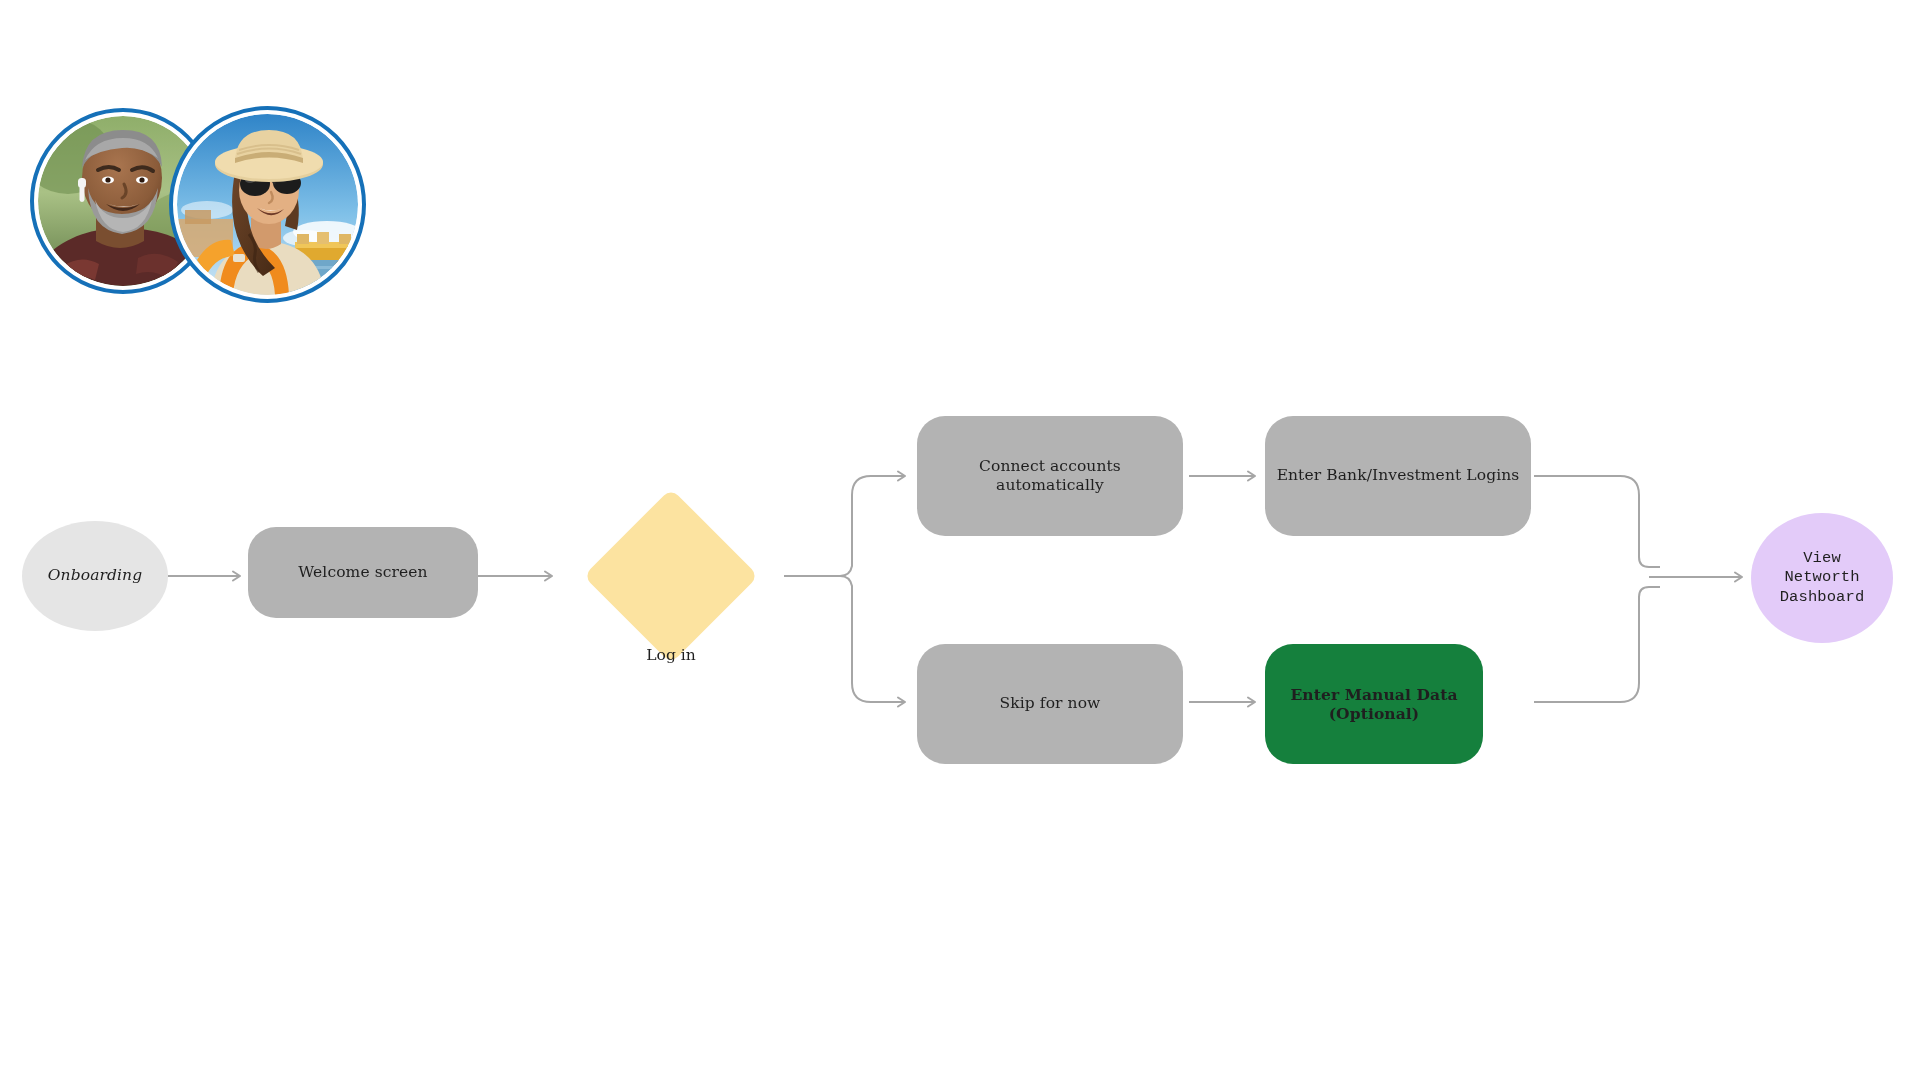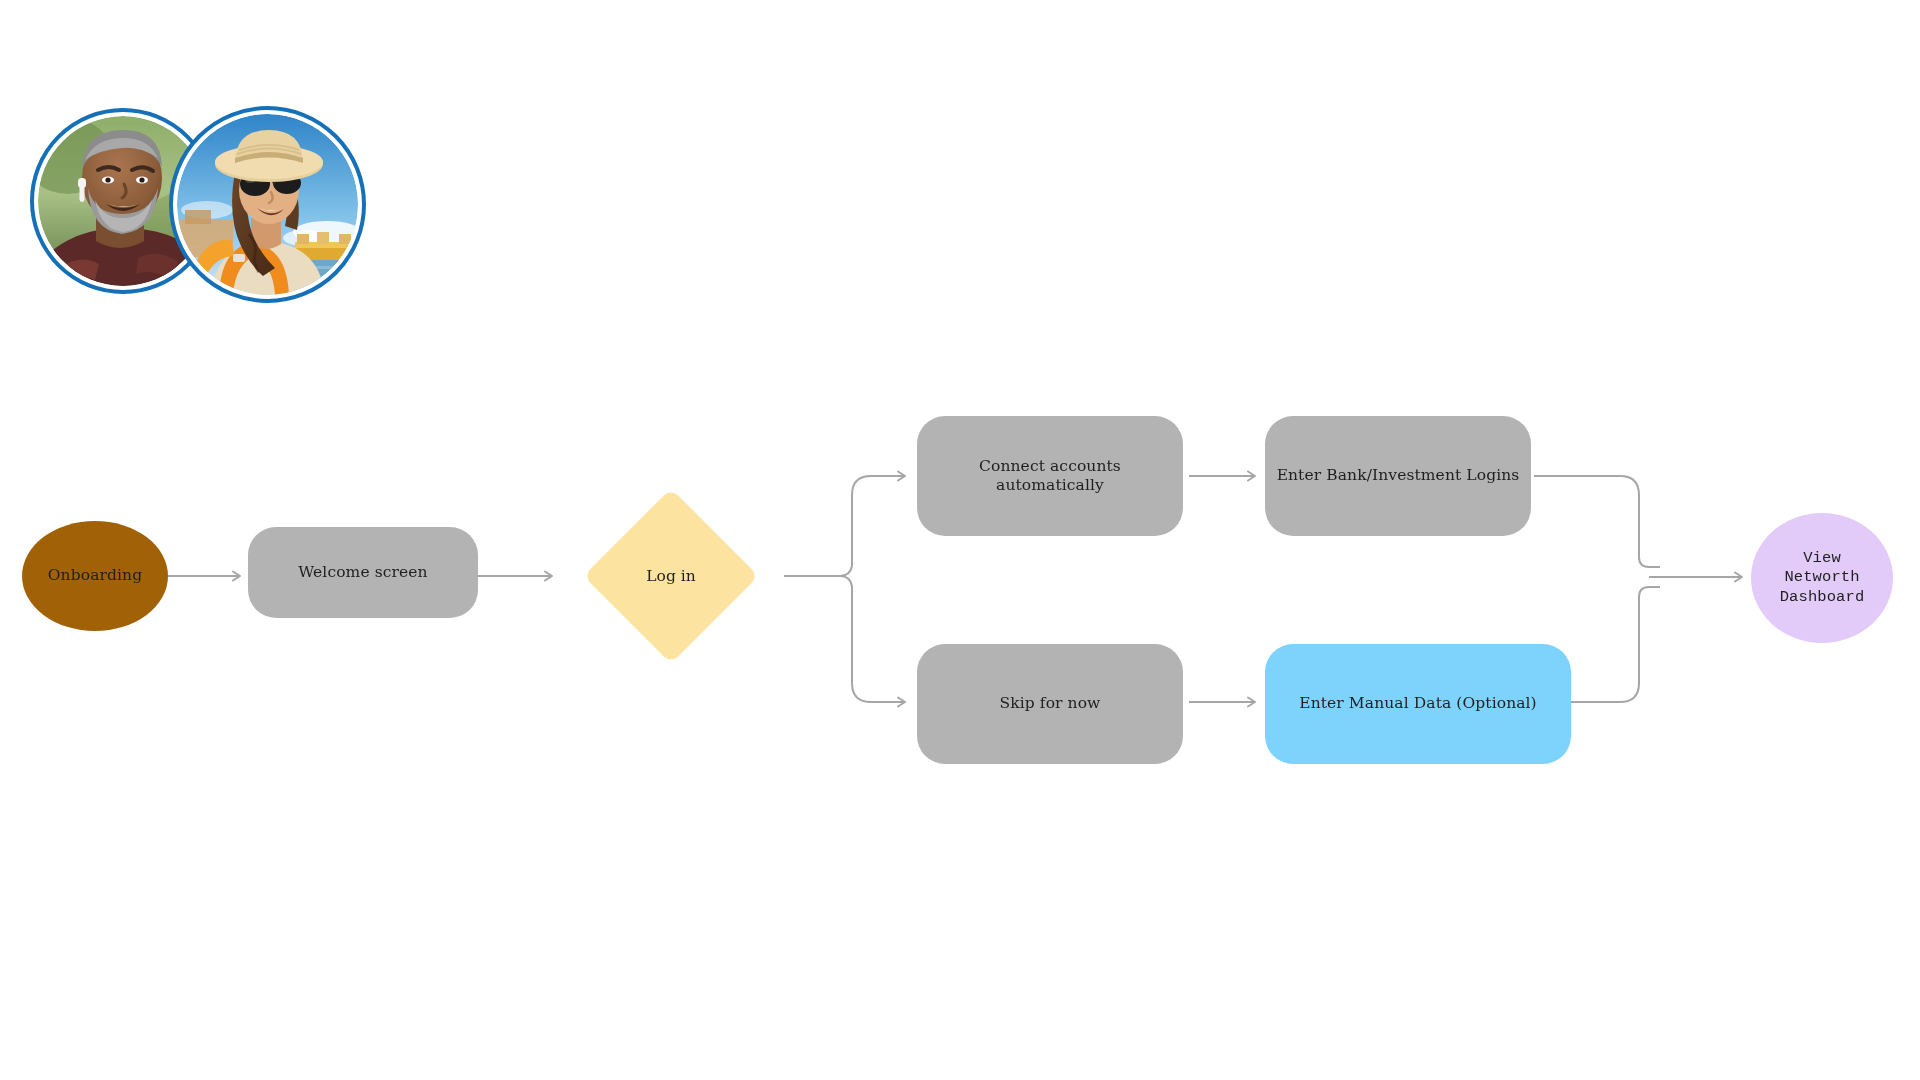--- a/index.html
+++ b/index.html
@@ -238,46 +238,46 @@
       <line x1="1189" y1="702" x2="1255" y2="702" marker-end="url(#arrow)"></line>
 
       <path d="M1534 476 L1620 476 q 19 0 19 19 L1639 557 q 0 10 10 10 L1660 567"></path>
 
       <path d="M1534 702 L1620 702 q 19 0 19 -19 L1639 597 q 0 -10 10 -10 L1660 587"></path>
 
       <line x1="1649" y1="577" x2="1742" y2="577" marker-end="url(#arrow)"></line>
     </g>
   </svg>
 
-  <div class="node node-circle" style="left:22px; top:521px; width:146px; height:110px; background:#a16207;">
+  <div class="node node-circle" style="left:22px; top:521px; width:146px; height:110px; background:#e5e5e5;font-style:italic;">
     <span class="node-label">Onboarding</span>
   </div>
 
   <div class="node node-rect" style="left:248px; top:527px; width:230px; height:91px; background:#b3b3b3;">
     <span class="node-label">Welcome screen</span>
   </div>
 
-  <div class="diamond-wrap" style="left:558px; top:488px; width:226px; height:176px;">
+  <div class="diamond-wrap" style="left:558px; top:488px; width:226px; height:176px;align-items:flex-end;">
     <div class="diamond-shape" style="width:124px; height:124px; background:#fce3a0;"></div>
     <span class="diamond-text">Log in</span>
   </div>
 
   <div class="node node-rect" style="left:917px; top:416px; width:266px; height:120px; background:#b3b3b3;">
     <span class="node-label">Connect accounts automatically</span>
   </div>
 
   <div class="node node-rect" style="left:1265px; top:416px; width:266px; height:120px; background:#b3b3b3;">
     <span class="node-label">Enter Bank/Investment Logins</span>
   </div>
 
   <div class="node node-rect" style="left:917px; top:644px; width:266px; height:120px; background:#b3b3b3;">
     <span class="node-label">Skip for now</span>
   </div>
 
-  <div class="node node-rect" style="left:1265px; top:644px; width:306px; height:120px; background:#7dd3fc;">
+  <div class="node node-rect" style="left:1265px; top:644px; width:218px; height:120px; background:#15803d;font-weight:bold;">
     <span class="node-label">Enter Manual Data (Optional)</span>
   </div>
 
   <div class="node node-circle" style="left:1751px; top:513px; width:142px; height:130px; background:#e3cbf9;font-family:Liberation Mono, monospace;">
     <span class="node-label">View Networth Dashboard</span>
   </div>
 
 </div>
 
 </body></html>

